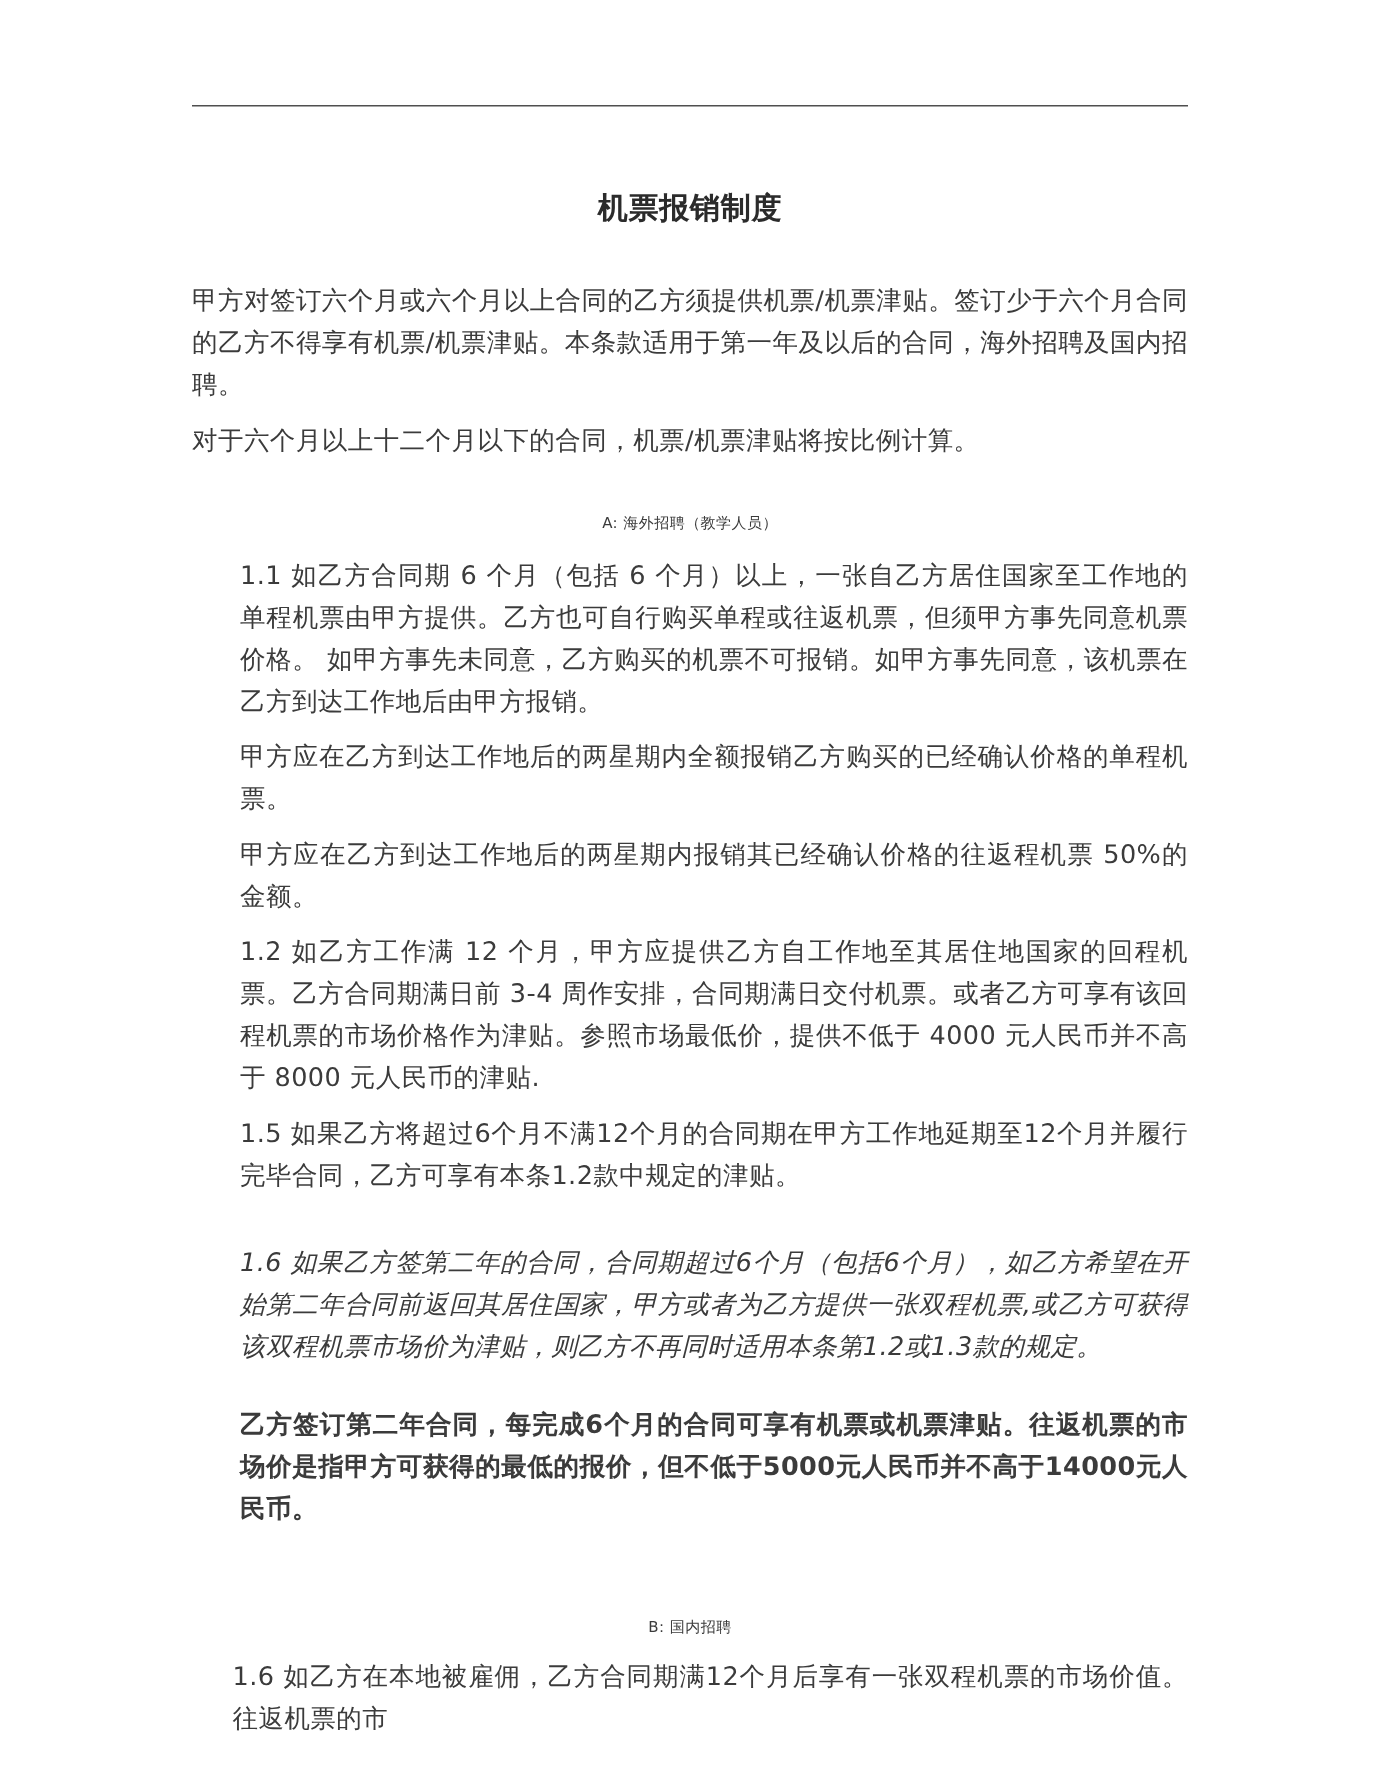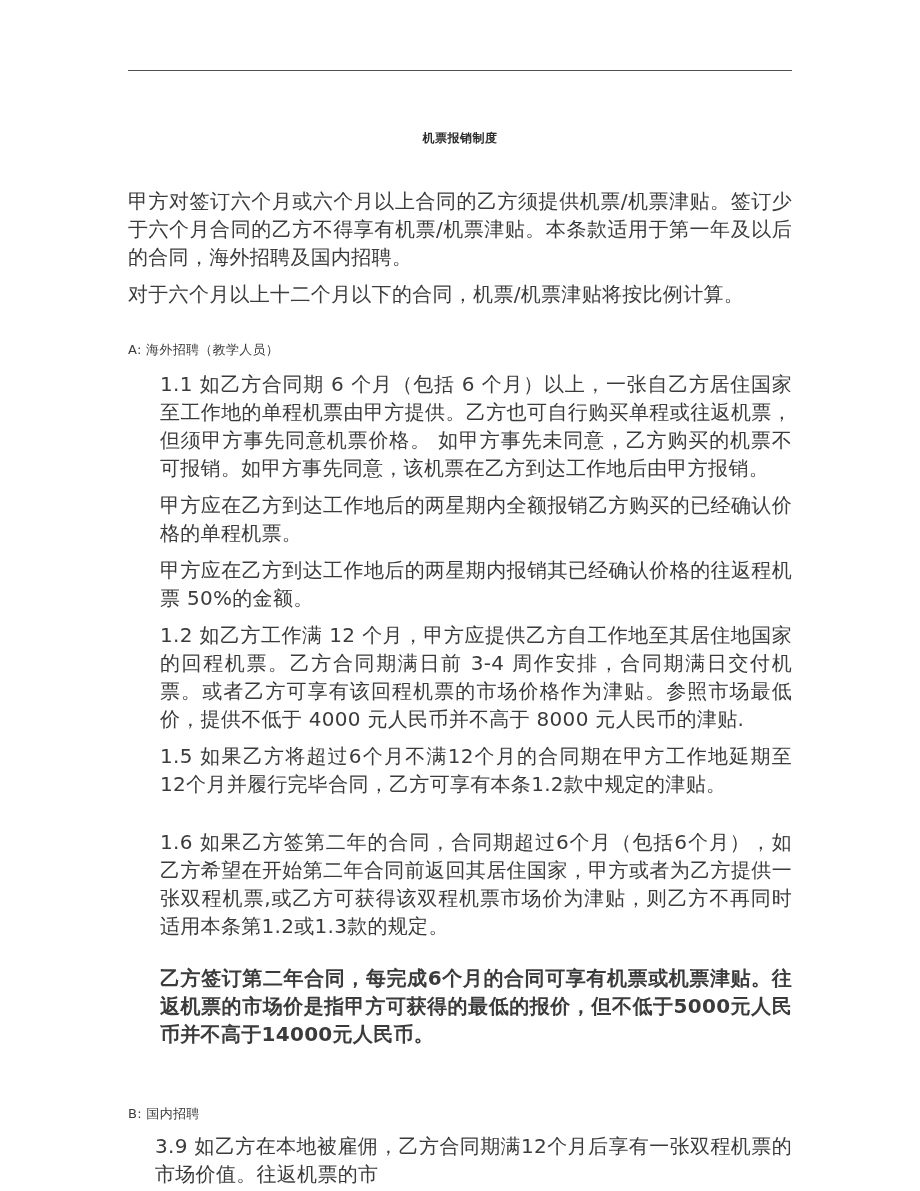--- a/index.html
+++ b/index.html
@@ -18,43 +18,43 @@
     font-family: "DejaVu Sans", "Liberation Sans", sans-serif;
     color: #3b3b3b;
   }
   .top-rule {
     border: none;
     border-top: 1px solid #4f4f4f;
     margin: 70px 0 0 0;
   }
   .doc-title {
     text-align: center;
-    font-size: 12px;
+    font-size: 20px;
     font-weight: bold;
     color: #2b2b2b;
     margin: 56px 0 0 0;
     line-height: 22px;
     letter-spacing: 0.5px;
   }
   .para {
-    font-size: 20px;
+    font-size: 17px;
     line-height: 28px;
     text-align: justify;
     letter-spacing: 0.3px;
     margin: 0 0 9px 0;
   }
   .first-para { margin-top: 38px; }
   .section-heading {
-    font-size: 13px;
+    font-size: 10px;
     line-height: 28px;
     margin: 28px 0 6px 0;
-    text-align: left;
+    text-align: center;
   }
   .indent { margin-left: 32px; }
-  .gap-md { margin-top: 30px; }
+  .gap-md { margin-top: 30px; font-style: italic; }
   .gap-sm { margin-top: 24px; font-weight: bold; }
   .section-b { margin-top: 52px; margin-bottom: 4px; }
   .clause-2-1 { margin-left: 27px; margin-top: 4px; margin-bottom: 0; }
 </style>
 </head>
 <body>
 
 <div class="page">
 
   <hr class="top-rule">
@@ -79,15 +79,15 @@
 
 
   <p class="para indent">1.5  如果乙方将超过6个月不满12个月的合同期在甲方工作地延期至12个月并履行完毕合同，乙方可享有本条1.2款中规定的津贴。</p>
 
   <p class="para indent gap-md">1.6  如果乙方签第二年的合同，合同期超过6个月（包括6个月），如乙方希望在开始第二年合同前返回其居住国家，甲方或者为乙方提供一张双程机票,或乙方可获得该双程机票市场价为津贴，则乙方不再同时适用本条第1.2或1.3款的规定。</p>
 
   <p class="para indent gap-sm">乙方签订第二年合同，每完成6个月的合同可享有机票或机票津贴。往返机票的市场价是指甲方可获得的最低的报价，但不低于5000元人民币并不高于14000元人民币。</p>
 
   <p class="para section-heading section-b">B:  国内招聘</p>
 
-  <p class="para clause-2-1">3.9 如乙方在本地被雇佣，乙方合同期满12个月后享有一张双程机票的市场价值。往返机票的市</p>
+  <p class="para clause-2-1">1.6 如乙方在本地被雇佣，乙方合同期满12个月后享有一张双程机票的市场价值。往返机票的市</p>
 
 </div>
 
 </body></html>

